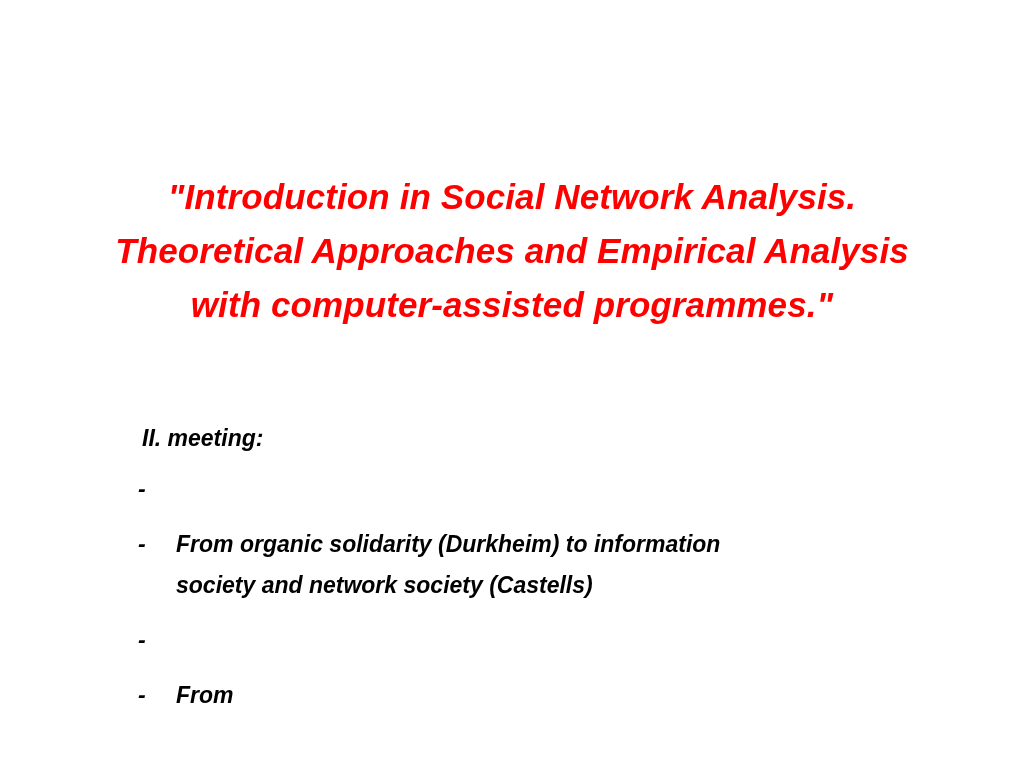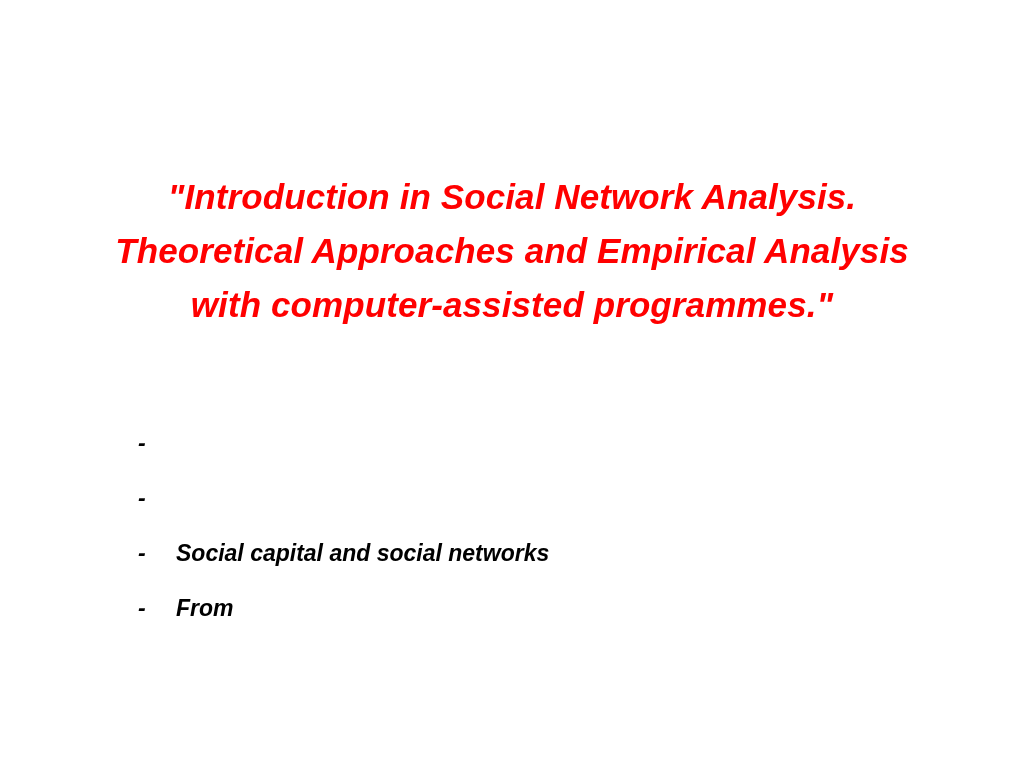--- a/index.html
+++ b/index.html
@@ -81,31 +81,32 @@
 </head>
 <body>
 
 <div class="slide">
 
   <div class="title-block">
     <h1 class="slide-title">"Introduction in Social Network Analysis. Theoretical Approaches and Empirical Analysis with computer-assisted programmes."</h1>
   </div>
 
   <div class="body-block">
+    <p class="intro-line">II. meeting:</p>
 
     <ul class="bullet-list">
       <li class="bullet-item">
         <span class="bullet-marker">-</span>
       </li>
       <li class="bullet-item">
         <span class="bullet-marker">-</span>
+        <span class="bullet-text">From organic solidarity (Durkheim) to information society and network society (Castells)</span>
       </li>
       <li class="bullet-item">
         <span class="bullet-marker">-</span>
-        <span class="bullet-text">Social capital and social networks</span>
       </li>
       <li class="bullet-item">
         <span class="bullet-marker">-</span>
         <span class="bullet-text">From</span>
       </li>
     </ul>
   </div>
 
 </div>
 

